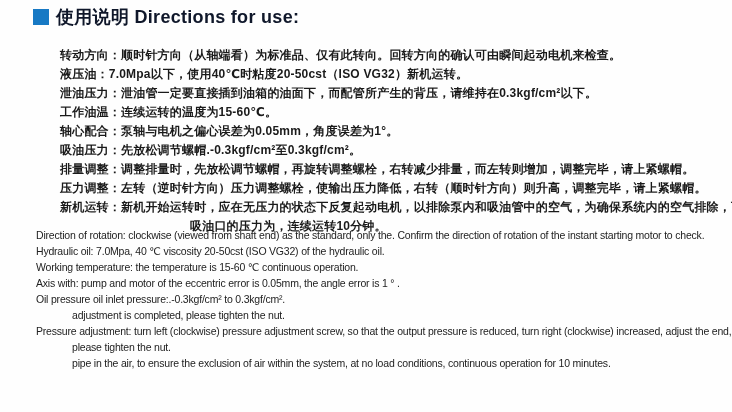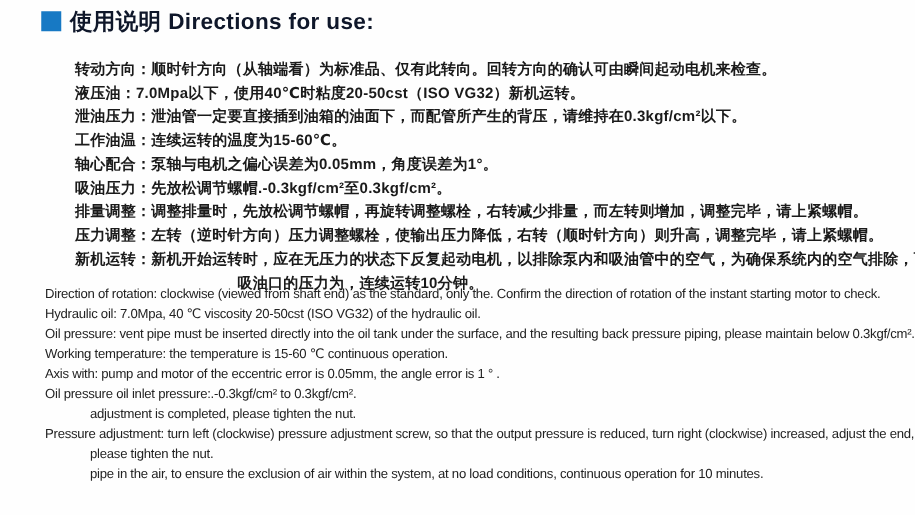--- a/index.html
+++ b/index.html
@@ -93,21 +93,20 @@
     <div class="zh-line">吸油压力：先放松调节螺帽.-0.3kgf/cm²至0.3kgf/cm²。</div>
     <div class="zh-line">排量调整：调整排量时，先放松调节螺帽，再旋转调整螺栓，右转减少排量，而左转则增加，调整完毕，请上紧螺帽。</div>
     <div class="zh-line">压力调整：左转（逆时针方向）压力调整螺栓，使输出压力降低，右转（顺时针方向）则升高，调整完毕，请上紧螺帽。</div>
     <div class="zh-line">新机运转：新机开始运转时，应在无压力的状态下反复起动电机，以排除泵内和吸油管中的空气，为确保系统内的空气排除，可</div>
     <div class="zh-line zh-indent">吸油口的压力为，连续运转10分钟。</div>
   </div>
 
   <div class="en-block">
     <div class="en-line">Direction of rotation: clockwise (viewed from shaft end) as the standard, only the. Confirm the direction of rotation of  the instant starting motor to check.</div>
     <div class="en-line">Hydraulic oil: 7.0Mpa, 40 ℃ viscosity 20-50cst (ISO VG32) of the hydraulic oil.</div>
-    <div class="en-line">Oil pressure: vent pipe must be inserted directly into the oil tank under the surface, and the resulting back pressure piping, please maintain below 0.3kgf/cm².</div>
     <div class="en-line">Working temperature: the temperature is 15-60 ℃ continuous operation.</div>
     <div class="en-line">Axis with: pump and motor of the eccentric error is 0.05mm, the angle error is 1 ° .</div>
     <div class="en-line">Oil pressure oil inlet pressure:.-0.3kgf/cm² to 0.3kgf/cm².</div>
     <div class="en-line en-indent">adjustment is completed, please tighten the nut.</div>
     <div class="en-line">Pressure adjustment: turn left (clockwise) pressure adjustment screw, so that the output pressure is reduced, turn right (clockwise) increased, adjust the end,</div>
     <div class="en-line en-indent">please tighten the nut.</div>
     <div class="en-line en-indent">pipe in the air, to ensure the exclusion of air within the system, at no load conditions, continuous operation for 10 minutes.</div>
   </div>
 
 </div>

